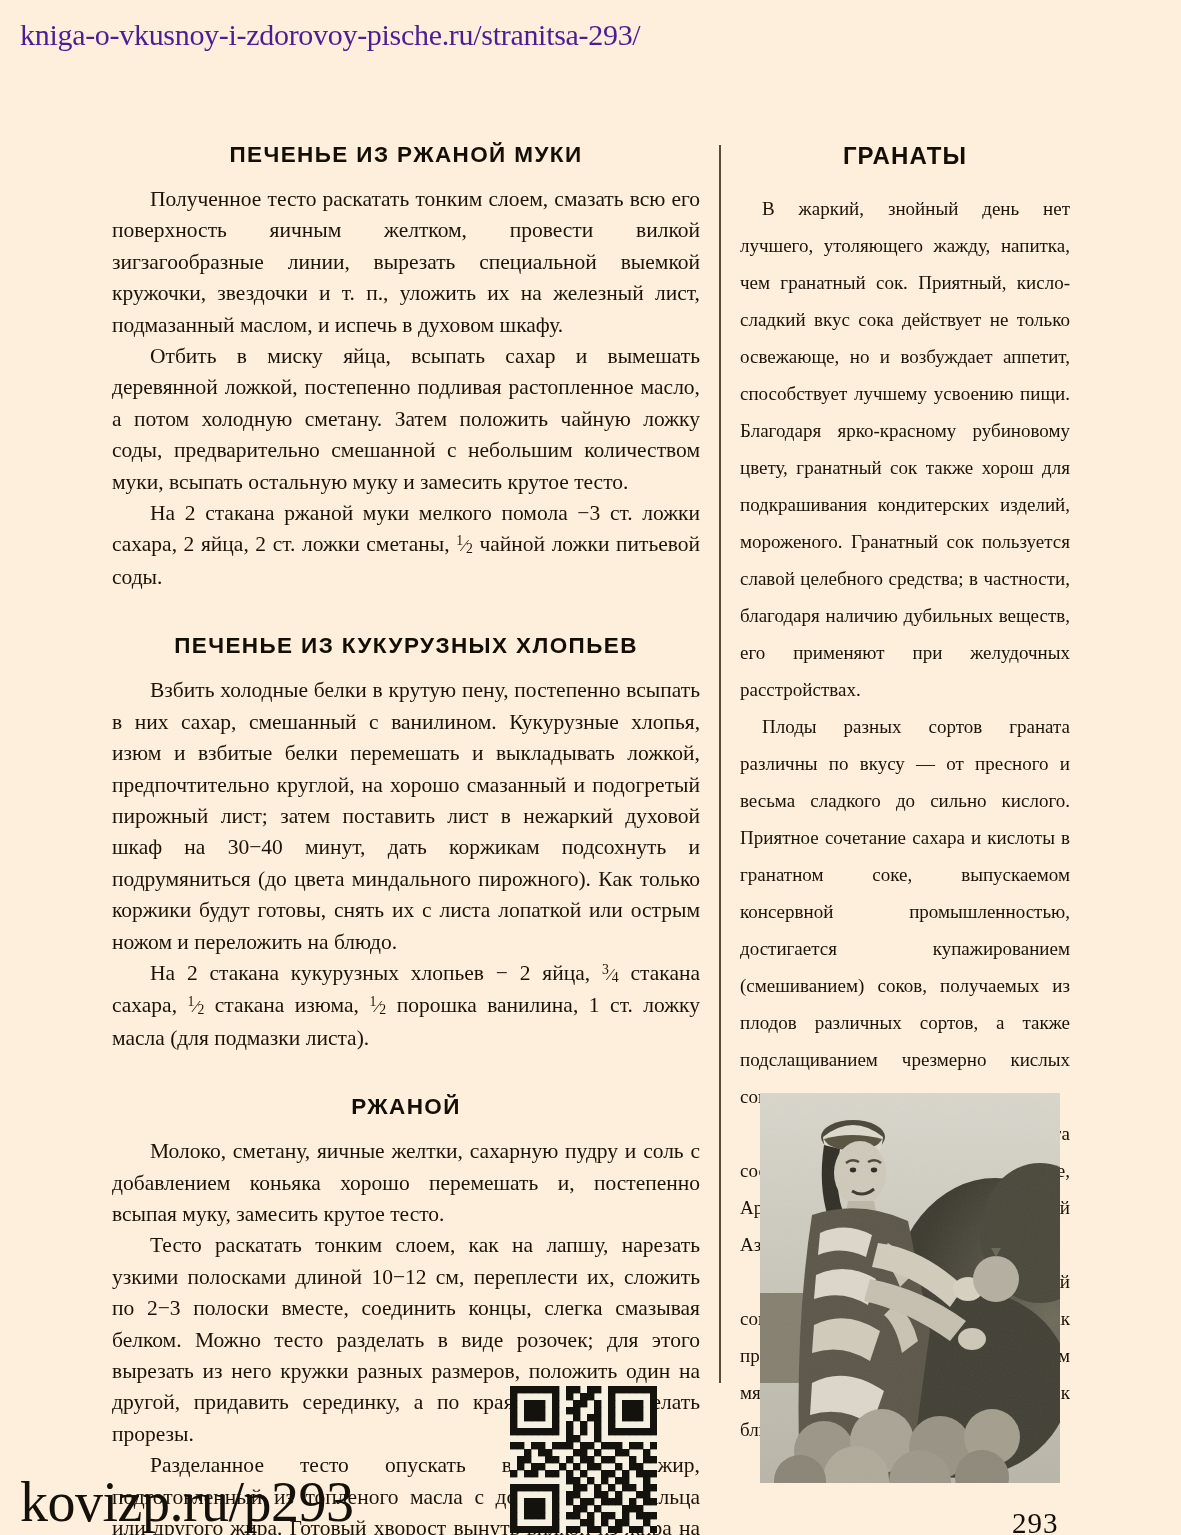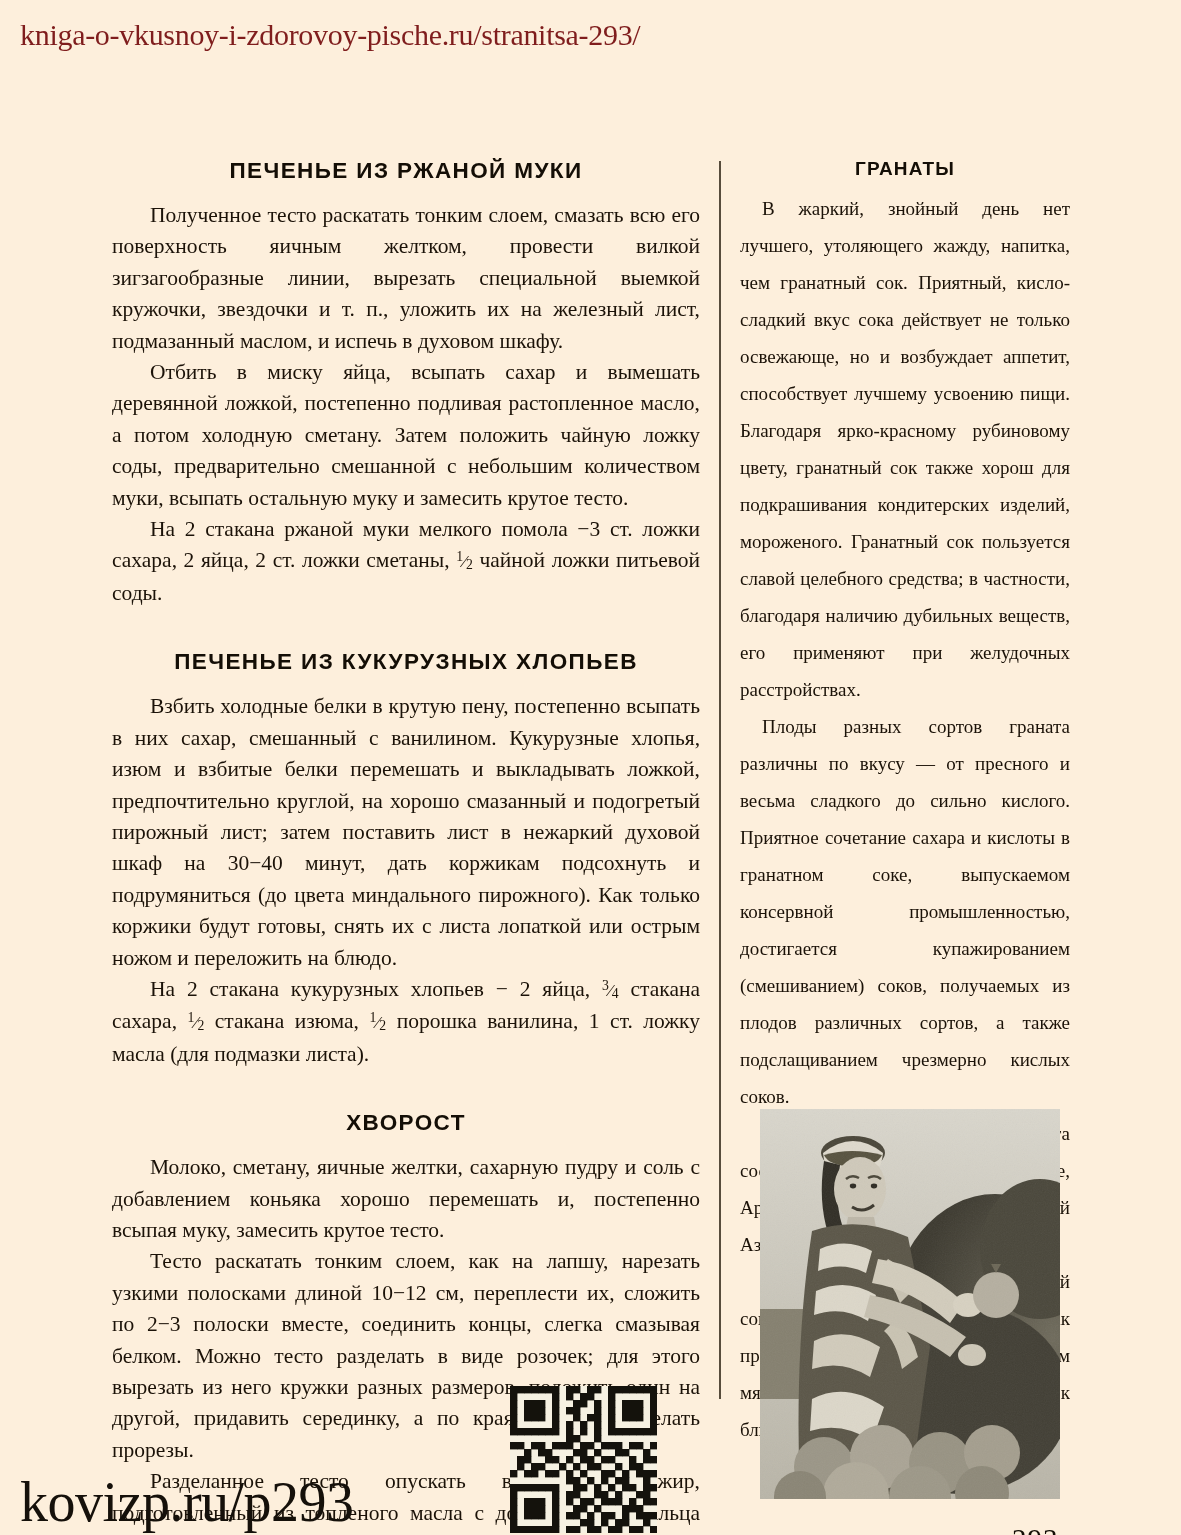--- a/index.html
+++ b/index.html
@@ -17,29 +17,29 @@
   }
 
   
   .header-url {
     position: absolute;
     left: 20px;
     top: 18px;
     font-family: "Liberation Serif", "DejaVu Serif", serif;
     font-size: 30px;
     letter-spacing: -0.3px;
-    color: #7f1d1d;
+    color: #4c1d95;
     white-space: nowrap;
   }
 
   
   .page {
     position: absolute;
     left: 0;
-    top: 126px;
+    top: 110px;
     width: 1003px;
     height: 1290px;
   }
 
   .col-left {
     position: absolute;
     left: 112px;
     top: 32px;
     width: 588px;
   }
@@ -65,23 +65,23 @@
     font-weight: bold;
     font-size: 22.5px;
     letter-spacing: 1.4px;
     text-align: center;
     margin: 0 0 16px 0;
     color: #140e06;
   }
   .col-left h2.recipe-title.spaced { margin-top: 40px; }
 
   .col-right h2.recipe-title {
-    font-size: 19px;
+    font-size: 24px;
     letter-spacing: 1.1px;
-    margin-bottom: 10px;
+    margin-bottom: 20px;
   }
 
   p.body-text {
     margin: 0;
     text-indent: 38px;
     text-align: justify;
     font-size: 21.5px;
     line-height: 31.4px;
     color: #1b1208;
     hyphens: manual;
@@ -169,21 +169,21 @@
 
     <h2 class="recipe-title">ПЕЧЕНЬЕ ИЗ РЖАНОЙ МУКИ</h2>
     <p class="body-text">Полученное тесто раскатать тонким слоем, смазать всю его поверхность яичным желтком, провести вилкой зигзагообразные линии, вырезать специальной выемкой кружочки, звездочки и т. п., уложить их на железный лист, подмазанный маслом, и испечь в духовом шкафу.</p>
     <p class="body-text">Отбить в миску яйца, всыпать сахар и вымешать деревянной ложкой, постепенно подливая растопленное масло, а потом холодную сметану. Затем положить чайную ложку соды, предварительно смешанной с небольшим количеством муки, всыпать остальную муку и замесить крутое тесто.</p>
     <p class="body-text">На 2 стакана ржаной муки мелкого помола −3 ст. ложки сахара, 2 яйца, 2 ст. ложки сметаны, <span class="frac"><sup>1</sup>⁄<sub>2</sub></span> чайной ложки питьевой соды.</p>
 
     <h2 class="recipe-title spaced">ПЕЧЕНЬЕ ИЗ КУКУРУЗНЫХ ХЛОПЬЕВ</h2>
     <p class="body-text">Взбить холодные белки в крутую пену, постепенно всыпать в них сахар, смешанный с ванилином. Кукурузные хлопья, изюм и взбитые белки перемешать и выкладывать ложкой, предпочтительно круглой, на хорошо смазанный и подогретый пирожный лист; затем поставить лист в нежаркий духовой шкаф на 30−40 минут, дать коржикам подсохнуть и подрумяниться (до цвета миндального пирожного). Как только коржики будут готовы, снять их с листа лопаткой или острым ножом и переложить на блюдо.</p>
     <p class="body-text">На 2 стакана кукурузных хлопьев − 2 яйца, <span class="frac"><sup>3</sup>⁄<sub>4</sub></span> стакана сахара, <span class="frac"><sup>1</sup>⁄<sub>2</sub></span> стакана изюма, <span class="frac"><sup>1</sup>⁄<sub>2</sub></span> порошка ванилина, 1 ст. ложку масла (для подмазки листа).</p>
 
-    <h2 class="recipe-title spaced">ХВОРОСТ</h2>
+    <h2 class="recipe-title spaced">РЖАНОЙ</h2>
     <p class="body-text">Молоко, сметану, яичные желтки, сахарную пудру и соль с добавлением коньяка хорошо перемешать и, постепенно всыпая муку, замесить крутое тесто.</p>
     <p class="body-text">Тесто раскатать тонким слоем, как на лапшу, нарезать узкими полосками длиной 10−12 см, переплести их, сложить по 2−3 полоски вместе, соединить концы, слегка смазывая белком. Можно тесто разделать в виде розочек; для этого вырезать из него кружки разных размеров, положить один на другой, придавить серединку, а по краям кружков сделать прорезы.</p>
     <p class="body-text">Разделанное тесто опускать в горячий жир, подготовленный из топленого масла с добавлением смальца или другого жира. Готовый хворост вынуть вилкой из жира на решето или на бумагу и посыпать сахаром, истолченным и смешанным с ванилином, цедрой или корицей.</p>
 
   </div>
 
   <div class="col-right">
     <h2 class="recipe-title">ГРАНАТЫ</h2>
     <p class="body-text">В жаркий, знойный день нет лучшего, утоляющего жажду, напитка, чем гранатный сок. Приятный, кисло-сладкий вкус сока действует не только освежающе, но и возбуждает аппетит, способствует лучшему усвоению пищи. Благодаря ярко-красному рубиновому цвету, гранатный сок также хорош для подкрашивания кондитерских изделий, мороженого. Гранатный сок пользуется славой целебного средства; в частности, благодаря наличию дубильных веществ, его применяют при желудочных расстройствах.</p>
     <p class="body-text">Плоды разных сортов граната различны по вкусу — от пресного и весьма сладкого до сильно кислого. Приятное сочетание сахара и кислоты в гранатном соке, выпускаемом консервной промышленностью, достигается купажированием (смешиванием) соков, получаемых из плодов различных сортов, а также подслащиванием чрезмерно кислых соков.</p>

